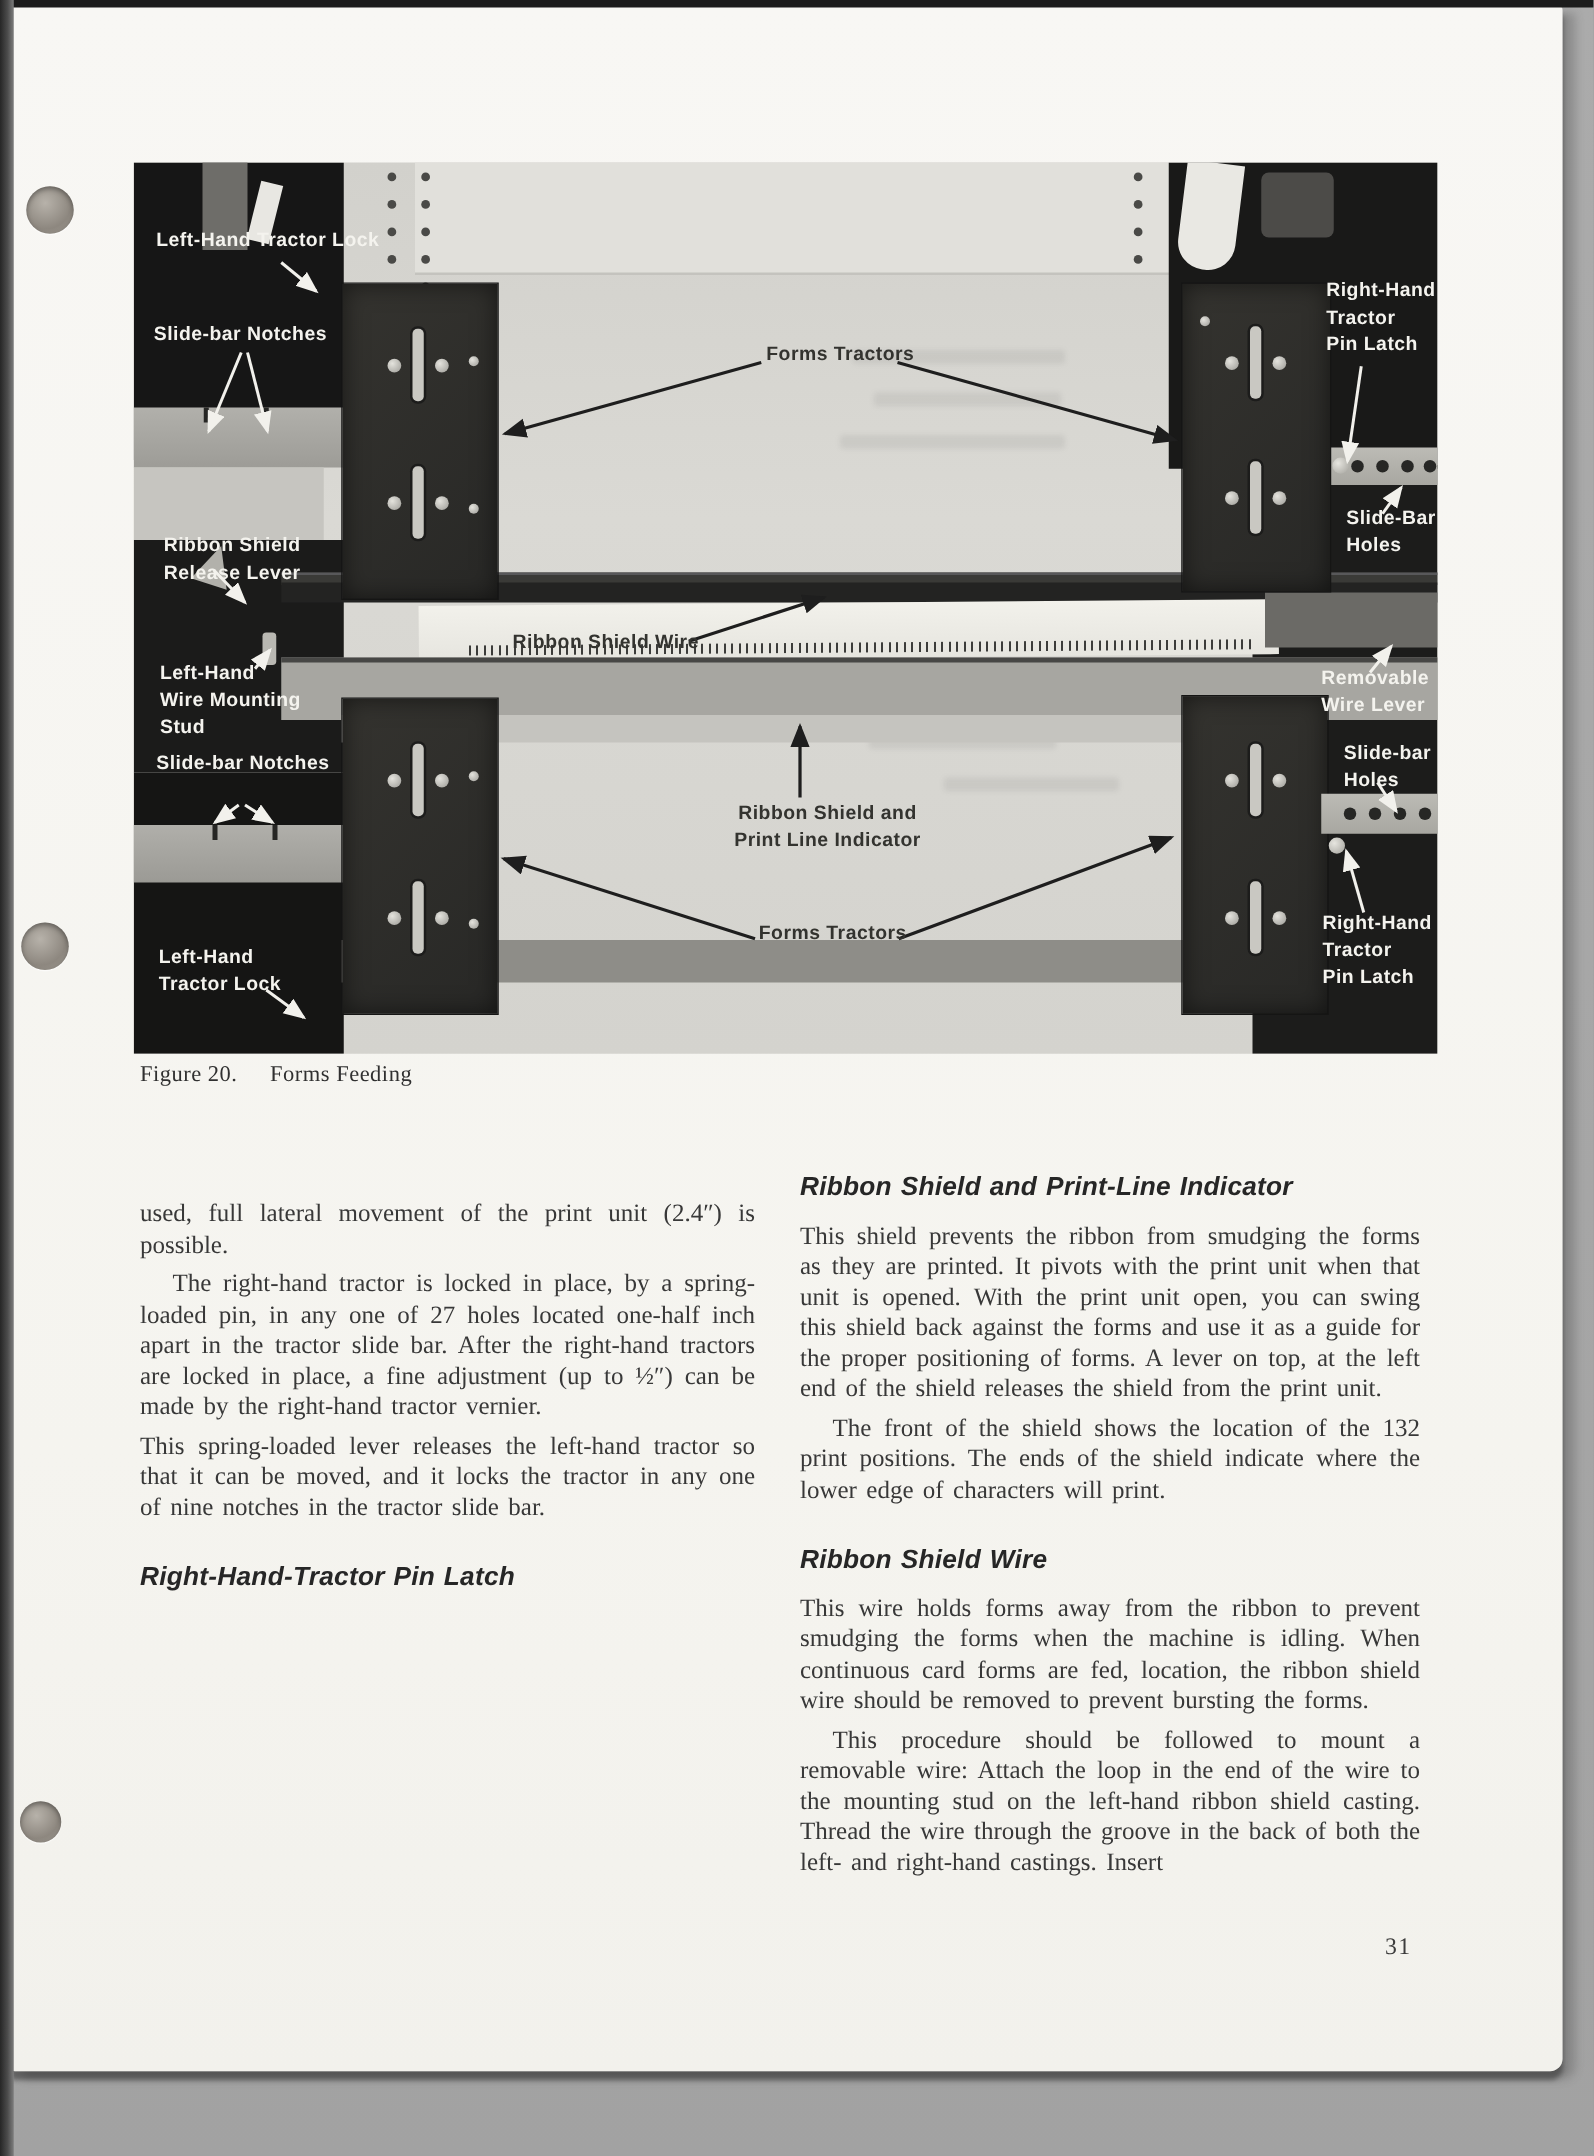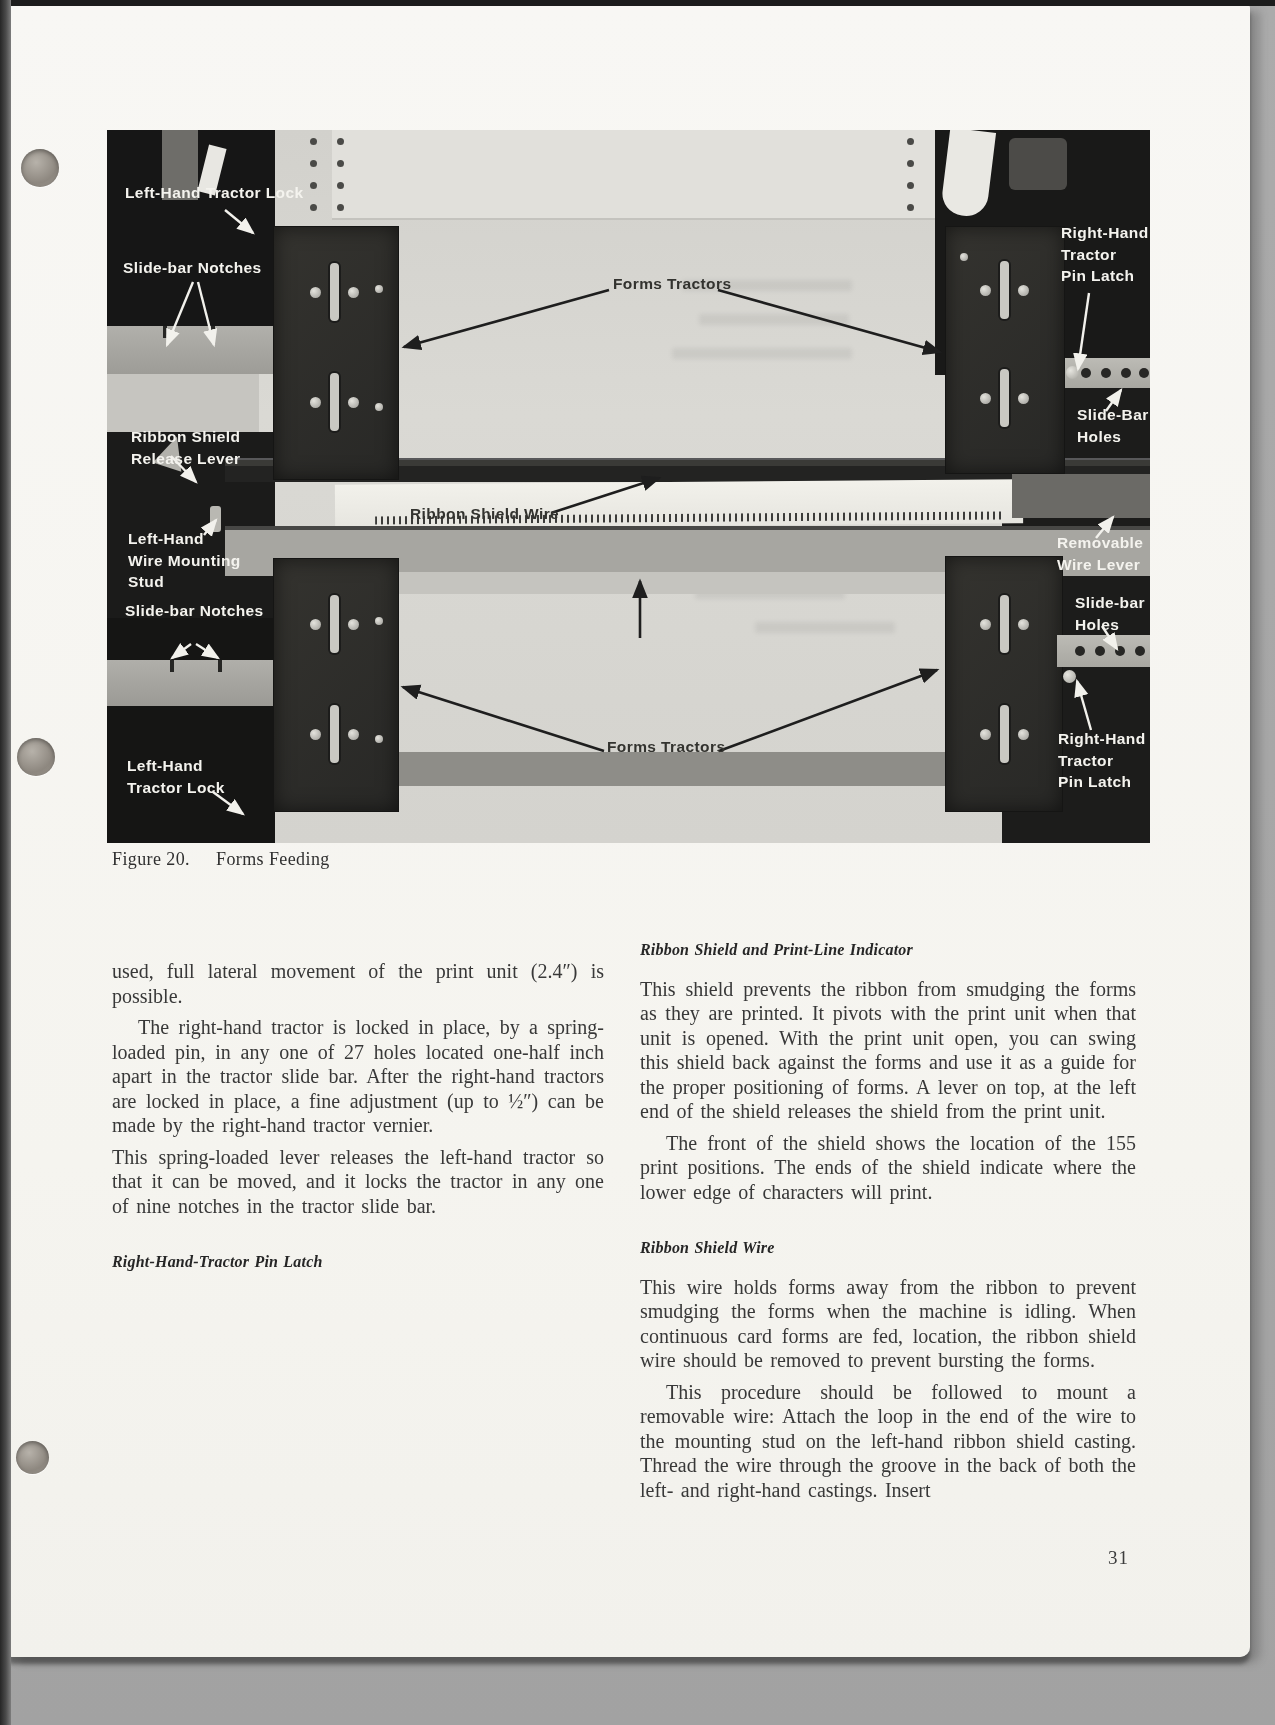--- a/index.html
+++ b/index.html
@@ -72,22 +72,22 @@
   
   .caption{position:absolute;left:112px;top:849px;font-family:"Liberation Serif",serif;
     font-size:18px;color:#303030;letter-spacing:.4px;}
   .caption .cap-title{margin-left:26px;}
   .col{position:absolute;font-family:"Liberation Serif",serif;font-size:20px;
     line-height:24.5px;color:#383838;text-align:justify;word-spacing:2.5px;}
   .col-left{left:112px;top:927px;width:492px;margin-top:32px;}
   .col-right{left:640px;top:938px;width:496px;}
   .col p{margin:0 0 7px 0;}
   .col p.indent{text-indent:26px;}
-  .col h4{font-family:Liberation Serif, serif;font-style:italic;font-weight:bold;
-    font-size:16px;color:#262626;margin:32px 0 14px 0;letter-spacing:.2px;word-spacing:1px;}
+  .col h4{font-family:Liberation Sans, sans-serif;font-style:italic;font-weight:bold;
+    font-size:21px;color:#262626;margin:32px 0 14px 0;letter-spacing:.2px;word-spacing:1px;}
   .col h4:first-child{margin-top:0;}
   .pageno{position:absolute;left:1108px;top:1547px;font-family:"Liberation Serif",serif;
     font-size:19px;color:#3d3d3d;letter-spacing:1px;}
 </style>
 </head>
 <body>
 
 <div id="screen">
   <div class="page"></div>
   <div class="edge-top"></div>
@@ -248,20 +248,22 @@
 Release Lever</div>
     <div class="plabel dark" style="left:303px;top:373px">Ribbon Shield Wire</div>
     <div class="plabel light" style="left:21px;top:398px">Left-Hand
 Wire Mounting
 Stud</div>
     <div class="plabel light" style="left:950px;top:402px">Removable
 Wire Lever</div>
     <div class="plabel light" style="left:18px;top:470px">Slide-bar Notches</div>
     <div class="plabel light" style="left:968px;top:462px">Slide-bar
 Holes</div>
+    <div class="plabel dark ctr" style="left:450px;top:510px;width:210px">Ribbon Shield and
+Print Line Indicator</div>
     <div class="plabel dark" style="left:500px;top:606px">Forms Tractors</div>
     <div class="plabel light" style="left:20px;top:625px">Left-Hand
 Tractor Lock</div>
     <div class="plabel light" style="left:951px;top:598px">Right-Hand
 Tractor
 Pin Latch</div>
   </div>
 
   <div class="caption">
     <span>Figure 20.</span><span class="cap-title">Forms Feeding</span>
@@ -269,20 +271,20 @@
 
   <div class="col col-left" id="col-left">
       <p>used, full lateral movement of the print unit (2.4″) is possible.</p>
       <p class="indent">The right-hand tractor is locked in place, by a spring-loaded pin, in any one of 27 holes located one-half inch apart in the tractor slide bar. After the right-hand tractors are locked in place, a fine adjustment (up to ½″) can be made by the right-hand tractor vernier.</p>
       <p>This spring-loaded lever releases the left-hand tractor so that it can be moved, and it locks the tractor in any one of nine notches in the tractor slide bar.</p>
       <h4>Right-Hand-Tractor Pin Latch</h4>
     </div>
   <div class="col col-right" id="col-right">
       <h4>Ribbon Shield and Print-Line Indicator</h4>
       <p>This shield prevents the ribbon from smudging the forms as they are printed. It pivots with the print unit when that unit is opened. With the print unit open, you can swing this shield back against the forms and use it as a guide for the proper positioning of forms. A lever on top, at the left end of the shield releases the shield from the print unit.</p>
-      <p class="indent">The front of the shield shows the location of the 155 print positions. The ends of the shield indicate where the lower edge of characters will print.</p>
+      <p class="indent">The front of the shield shows the location of the 132 print positions. The ends of the shield indicate where the lower edge of characters will print.</p>
       <h4>Ribbon Shield Wire</h4>
       <p>This wire holds forms away from the ribbon to prevent smudging the forms when the machine is idling. When continuous card forms are fed, location, the ribbon shield wire should be removed to prevent bursting the forms.</p>
       <p class="indent">This procedure should be followed to mount a removable wire: Attach the loop in the end of the wire to the mounting stud on the left-hand ribbon shield casting. Thread the wire through the groove in the back of both the left- and right-hand castings. Insert</p>
     </div>
 
   <div class="pageno">31</div>
 </div>
 
 </body></html>

